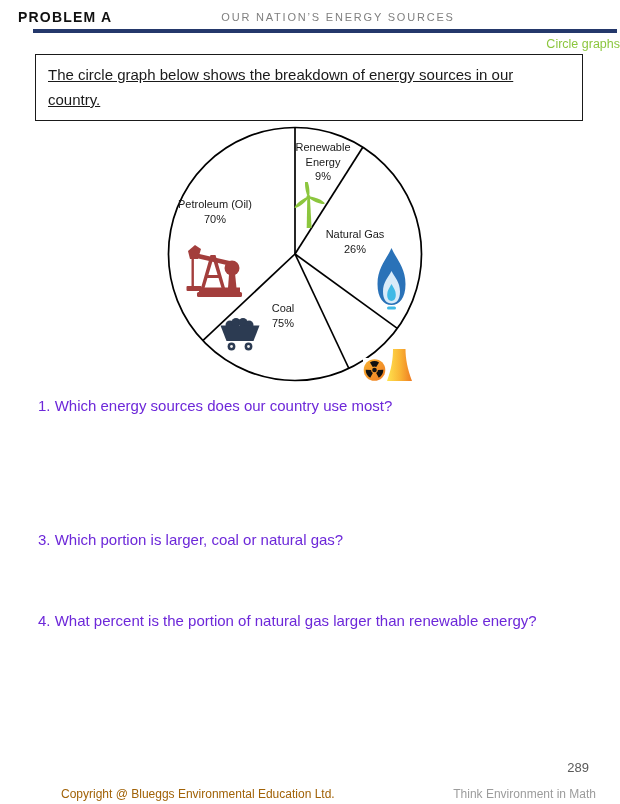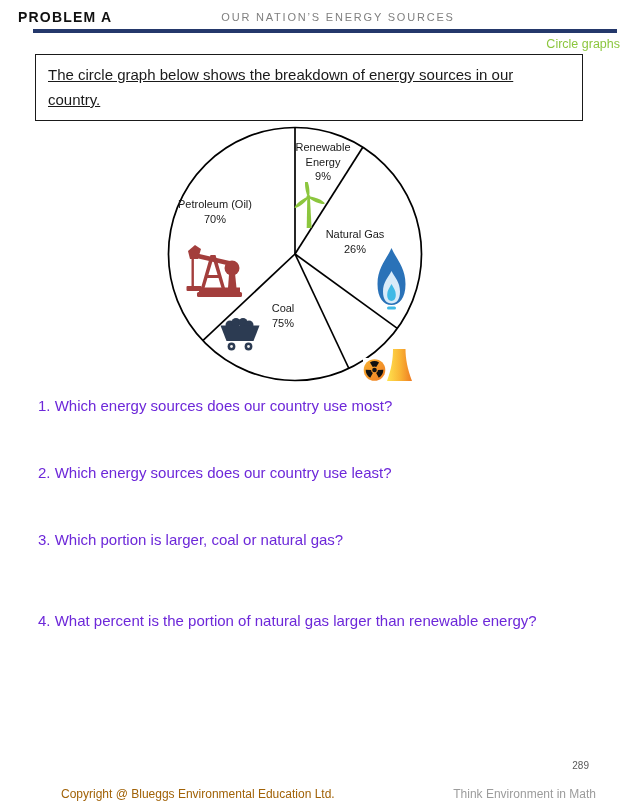--- a/index.html
+++ b/index.html
@@ -38,21 +38,21 @@
 
   
   .question{position:absolute;left:38px;width:543px;font-size:15px;line-height:20.5px;color:#6d28d9;}
   #q-0{top:396px;}
   #q-1{top:463px;}
   #q-2{top:530px;}
   #q-3{top:611px;}
   #q-4{top:698px;white-space:pre-line;text-align:justify;text-align-last:justify;}
 
   
-  .page-number{position:absolute;right:39px;top:760px;font-size:10px;color:#595959;}
+  .page-number{position:absolute;right:39px;top:760px;font-size:13px;color:#595959;}
   .footer-copyright{position:absolute;left:61px;top:787px;font-size:12px;color:#a16207;}
   .footer-tagline{position:absolute;right:32px;top:787px;font-size:12px;color:#9C9C9C;}
 </style>
 </head>
 <body>
 
 <div id="page">
 
   <div class="problem-label">PROBLEM A</div>
   <div class="page-title">OUR NATION’S ENERGY SOURCES</div>
@@ -159,21 +159,20 @@
     <circle cx="11.5" cy="22" r="10.8" fill="url(#nb)"></circle>
     <g fill="#111111">
       <path d="M9.75 19.09 L6.97 14.46 A8.8 8.8 0 0 1 16.03 14.46 L13.25 19.09 A3.4 3.4 0 0 0 9.75 19.09 Z"></path>
       <path d="M14.9 21.94 L20.3 21.85 A8.8 8.8 0 0 1 15.77 29.7 L13.15 24.98 A3.4 3.4 0 0 0 14.9 21.94 Z"></path>
       <path d="M8.1 21.94 L2.7 21.85 A8.8 8.8 0 0 0 7.23 29.7 L9.85 24.98 A3.4 3.4 0 0 1 8.1 21.94 Z"></path>
       <circle cx="11.5" cy="22" r="2.3"></circle>
     </g>
   </svg>
 
   <div class="question" id="q-0">1. Which energy sources does our country use most?</div>
-  <div class="question" id="q-1">2. Which energy sources does our country use least?</div>
   <div class="question" id="q-2">3. Which portion is larger, coal or natural gas?</div>
   <div class="question" id="q-3">4. What percent is the portion of natural gas larger than renewable energy?</div>
 
   <div class="page-number">289</div>
   <div class="footer-copyright">Copyright @ Blueggs Environmental Education Ltd.</div>
   <div class="footer-tagline">Think Environment in Math</div>
 
 </div>
 
 </body></html>

